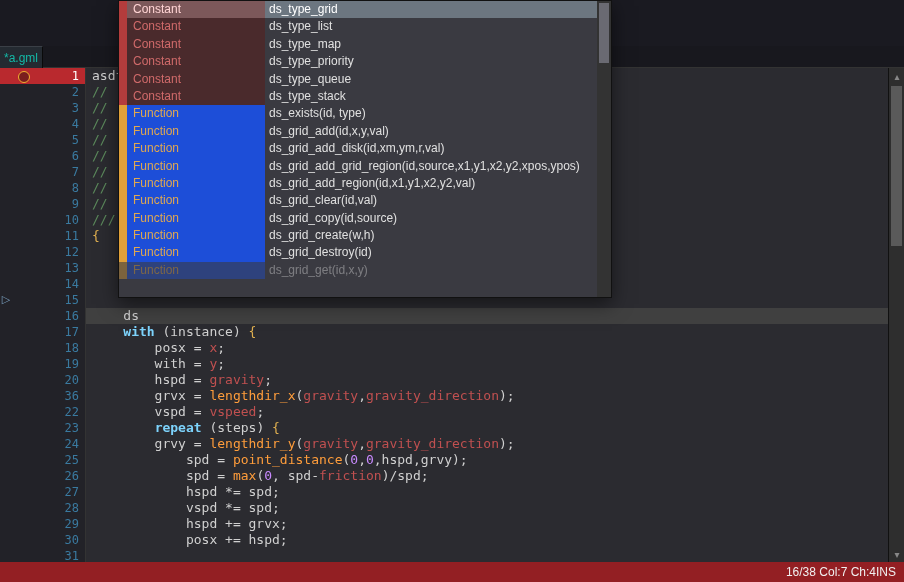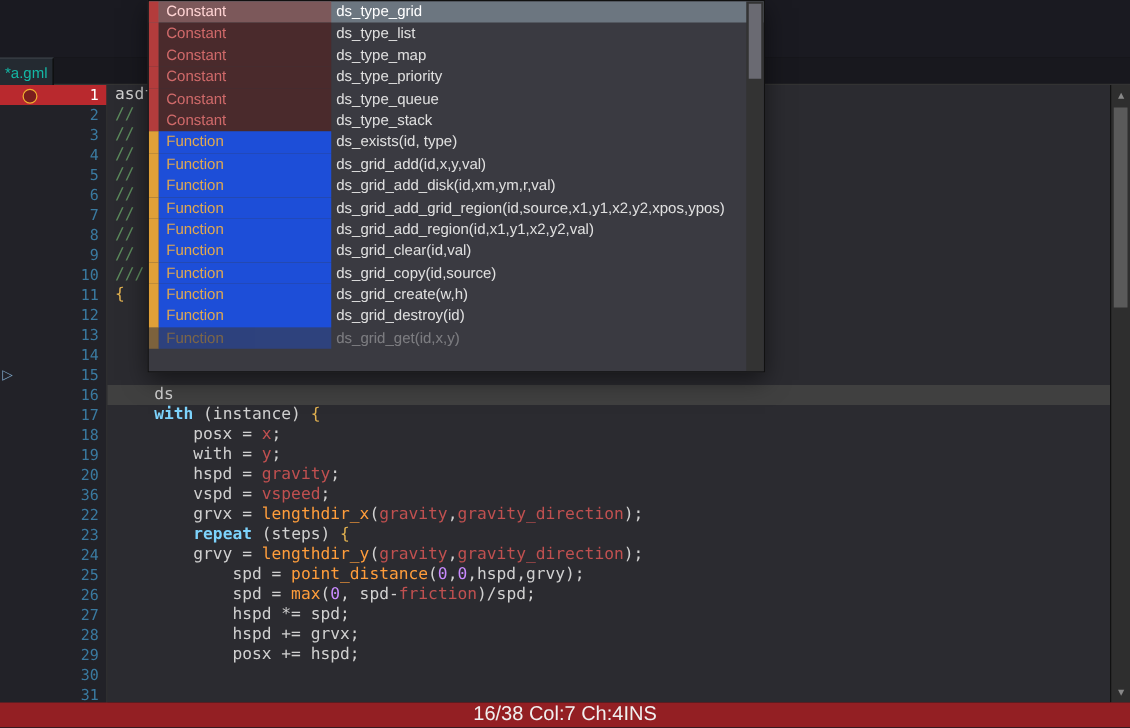--- a/index.html
+++ b/index.html
@@ -111,25 +111,25 @@
     top:18px; height:160px;
     background:#5a5a5a;
   }
   
   .status {
     position: absolute;
     left: 0; right: 0; bottom: 0;
     height: 20px;
     background: #931f23;
     color: #f0f0f0;
-    font-size: 16px;
+    font-size: 12px;
     line-height: 20px;
     padding: 0 8px;
     display: flex;
-    justify-content: center;
+    justify-content: flex-end;
     margin-top: 22px;
   }
   
   .ac {
     position: absolute;
     top: 0; left: 118px;
     width: 494px;
     height: 298px;
     background: #3a3a41;
     border: 1px solid #111;
@@ -250,27 +250,28 @@
         <div class="line"><span class="tk-br">{</span></div>
         <div class="line"></div>
         <div class="line"></div>
         <div class="line"></div>
         <div class="line"></div>
         <div class="line current"><span class="">    ds</span></div>
         <div class="line"><span class="">    </span><span class="tk-kw">with</span><span class=""> (instance) </span><span class="tk-br">{</span></div>
         <div class="line"><span class="">        posx </span><span class="tk-op">=</span><span class=""> </span><span class="tk-id">x</span><span class="">;</span></div>
         <div class="line"><span class="">        with </span><span class="tk-op">=</span><span class=""> </span><span class="tk-id">y</span><span class="">;</span></div>
         <div class="line"><span class="">        hspd </span><span class="tk-op">=</span><span class=""> </span><span class="tk-id">gravity</span><span class="">;</span></div>
+        <div class="line"><span class="">        grvx </span><span class="tk-op">=</span><span class=""> </span><span class="tk-fn">lengthdir_x</span><span class="">(</span><span class="tk-id">gravity</span><span class="">,</span><span class="tk-id">gravity_direction</span><span class="">);</span></div>
         <div class="line"><span class="">        vspd </span><span class="tk-op">=</span><span class=""> </span><span class="tk-id">vspeed</span><span class="">;</span></div>
-        <div class="line"><span class="">        grvx </span><span class="tk-op">=</span><span class=""> </span><span class="tk-fn">lengthdir_x</span><span class="">(</span><span class="tk-id">gravity</span><span class="">,</span><span class="tk-id">gravity_direction</span><span class="">);</span></div>
         <div class="line"><span class="">        </span><span class="tk-kw">repeat</span><span class=""> (steps) </span><span class="tk-br">{</span></div>
         <div class="line"><span class="">        grvy </span><span class="tk-op">=</span><span class=""> </span><span class="tk-fn">lengthdir_y</span><span class="">(</span><span class="tk-id">gravity</span><span class="">,</span><span class="tk-id">gravity_direction</span><span class="">);</span></div>
         <div class="line"><span class="">            spd </span><span class="tk-op">=</span><span class=""> </span><span class="tk-fn">point_distance</span><span class="">(</span><span class="tk-num">0</span><span class="">,</span><span class="tk-num">0</span><span class="">,hspd,grvy);</span></div>
         <div class="line"><span class="">            spd </span><span class="tk-op">=</span><span class=""> </span><span class="tk-fn">max</span><span class="">(</span><span class="tk-num">0</span><span class="">, spd</span><span class="tk-op">-</span><span class="tk-id">friction</span><span class="">)</span><span class="tk-op">/</span><span class="">spd;</span></div>
         <div class="line"><span class="">            hspd </span><span class="tk-op">*=</span><span class=""> spd;</span></div>
+        <div class="line"><span class="">            vspd </span><span class="tk-op">*=</span><span class=""> spd;</span></div>
         <div class="line"><span class="">            hspd </span><span class="tk-op">+=</span><span class=""> grvx;</span></div>
         <div class="line"><span class="">            posx </span><span class="tk-op">+=</span><span class=""> hspd;</span></div>
       </div>
   </div>
 
   <div class="vscroll">
     <div class="arrow">▴</div>
     <div class="thumb"></div>
     <div class="arrow" style="position:absolute;bottom:0;">▾</div>
   </div>

